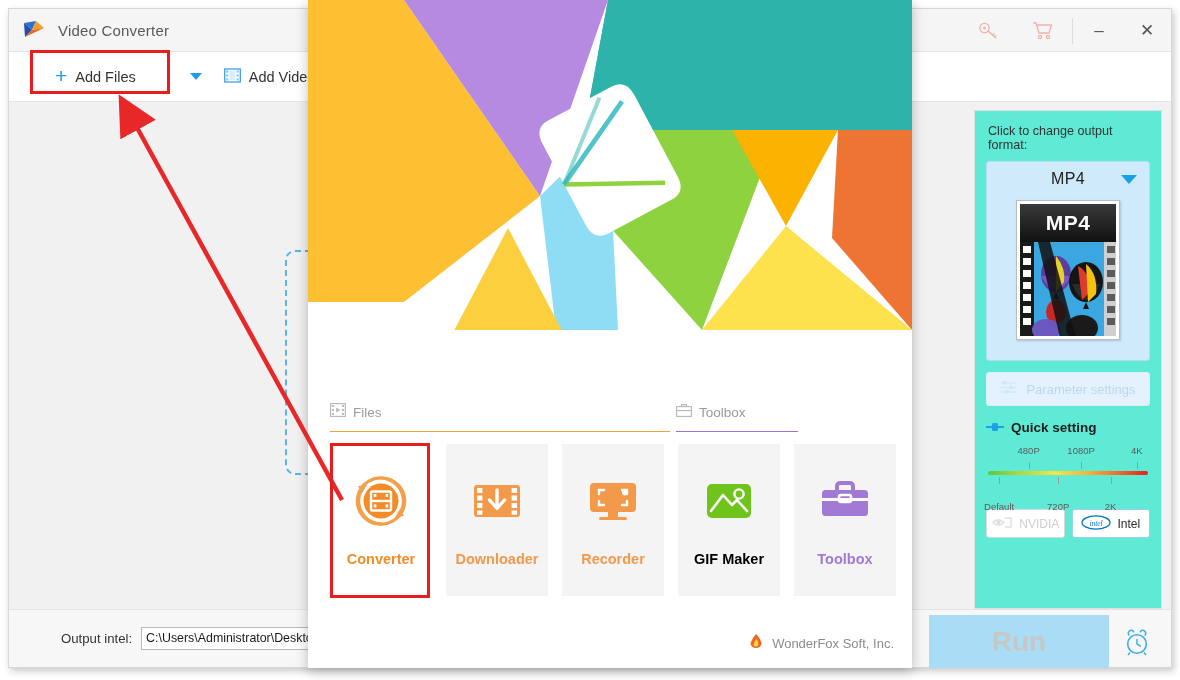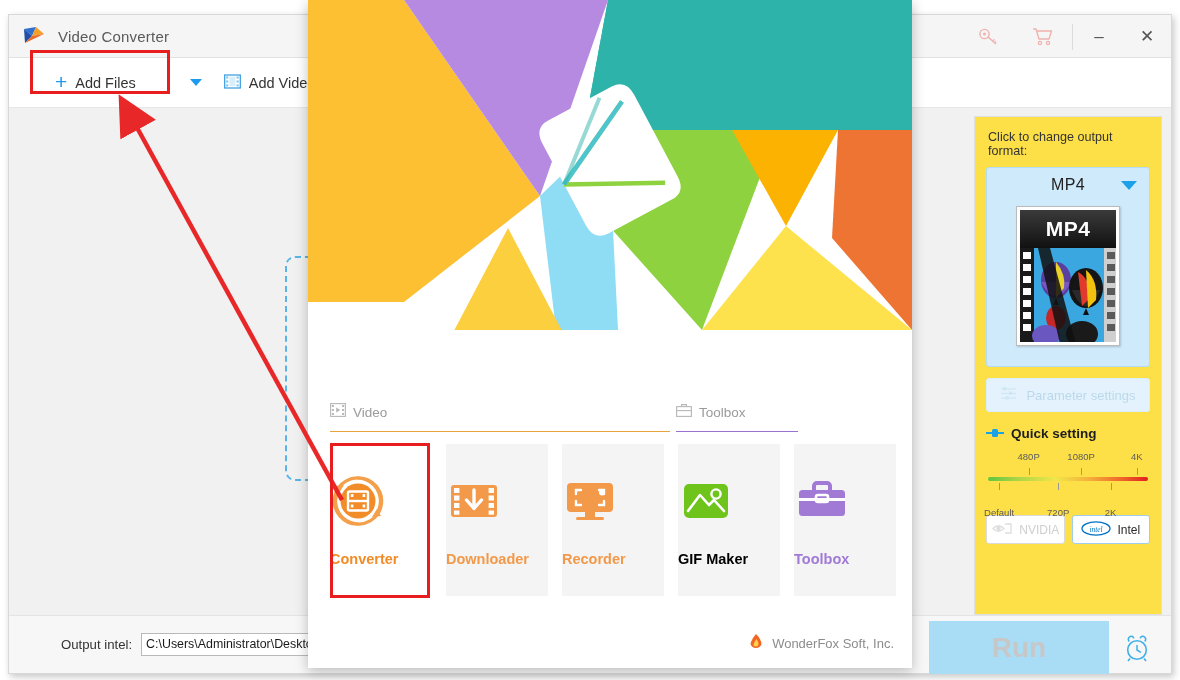--- a/index.html
+++ b/index.html
@@ -6,21 +6,21 @@
   html, body {
     width: 1180px; height: 680px;
     font-family: "Liberation Sans", sans-serif;
     background: #ffffff;
     overflow: hidden;
   }
   #root { position: relative; width: 1180px; height: 680px; background:#fff; }
 
   
   .app-window {
-    position: absolute; left: 8px; top: 14px; width: 1164px; height: 660px;
+    position: absolute; left: 8px; top: 8px; width: 1164px; height: 660px;
     background: #fff;
     border: 1px solid #d8d8d8;
     box-shadow: 2px 3px 7px rgba(0,0,0,0.22);
   }
   
   .titlebar {
     position: absolute; left:0; top:0; width: 100%; height: 43px;
     background: #f5f5f5; border-bottom: 1px solid #e2e2e2;
     display: flex; align-items: center;
   }
@@ -78,21 +78,21 @@
     position: absolute; left: 276px; top: 148px; width: 250px; height: 225px;
     border: 2px dashed #5ab4e8; border-radius: 10px;
   }
 
   
   .rightpanel {
     position: absolute; right: 0; top: 0; width: 206px; bottom: 0;
     background: #f1f1f1; padding: 8px 9px 0 9px;
   }
   .rp-card {
-    background:#fde047; border:1px solid #e0e0e0; height: 100%;
+    background:#5eead4; border:1px solid #e0e0e0; height: 100%;
     padding: 10px 11px;
   }
   .rp-label { font-size: 12.6px; color:#333; margin: 3px 0 9px 2px; }
   .format-box {
     background:#cfeafb; border:1px solid #b5dcf5; border-radius:3px;
     height: 200px; position: relative; padding-top: 8px;
   }
   .format-name {
     text-align:center; font-size: 16px; color:#222; letter-spacing:.3px;
   }
@@ -190,21 +190,21 @@
   }
   .tab { position:relative; padding-bottom: 8px; display:flex; align-items:center; gap: 7px;}
   .tab-label { font-size: 13.5px; color:#9b9b9b; }
   .tab-underline { position:absolute; left:0; right:0; bottom:0; height:1.5px; }
 
   .tiles {
     position:absolute; left: 22px; top: 444px; display:flex; gap: 14px;
   }
   .tile {
     width: 102px; height: 152px; background:#f4f4f4;
-    display:flex; flex-direction: column; justify-content:center; gap: 22px;
+    display:flex; flex-direction: column; align-items:center; justify-content:center; gap: 22px;
   }
   .tile.selected { background:#fff; }
   .tile-label { font-size: 14.5px; font-weight: bold; }
   .tile-icon { width: 56px; height: 56px; display:flex; align-items:center; justify-content:center; }
 
   .brand {
     position:absolute; right: 18px; bottom: 14px;
     display:flex; align-items:center; gap: 8px;
     font-size: 13px; color:#8c8c8c;
   }
@@ -472,21 +472,21 @@
             <rect x="0.6" y="0.6" width="14.8" height="12.8" fill="none" stroke="#b7b7b7" stroke-width="1.1"></rect>
             <rect x="1.9" y="2" width="2" height="2" fill="#b7b7b7"></rect>
               <rect x="1.9" y="6" width="2" height="2" fill="#b7b7b7"></rect>
             <rect x="1.9" y="10" width="2" height="2" fill="#b7b7b7"></rect>
             <rect x="12.1" y="2" width="2" height="2" fill="#b7b7b7"></rect>
               <rect x="12.1" y="6" width="2" height="2" fill="#b7b7b7"></rect>
             <rect x="12.1" y="10" width="2" height="2" fill="#b7b7b7"></rect>
             <polygon points="6.2,4.4 10.2,7 6.2,9.6" fill="#b7b7b7"></polygon>
           </svg>
         </span>
-        <span class="tab-label">Video</span>
+        <span class="tab-label">Files</span>
         <span class="tab-underline" style="background:#e8a33d"></span>
       </div>
       <div class="tab" style="width:122px; margin-left:6px">
         <span>
           <svg width="16" height="14" viewBox="0 0 16 14">
             <rect x="0.6" y="3.6" width="14.8" height="9.8" fill="none" stroke="#b7b7b7" stroke-width="1.1"></rect>
             <path d="M5.5 3.6 V1.6 h5 v2" fill="none" stroke="#b7b7b7" stroke-width="1.1"></path>
             <line x1="0.6" y1="7.6" x2="15.4" y2="7.6" stroke="#b7b7b7" stroke-width="1.1"></line>
           </svg>
         </span>

